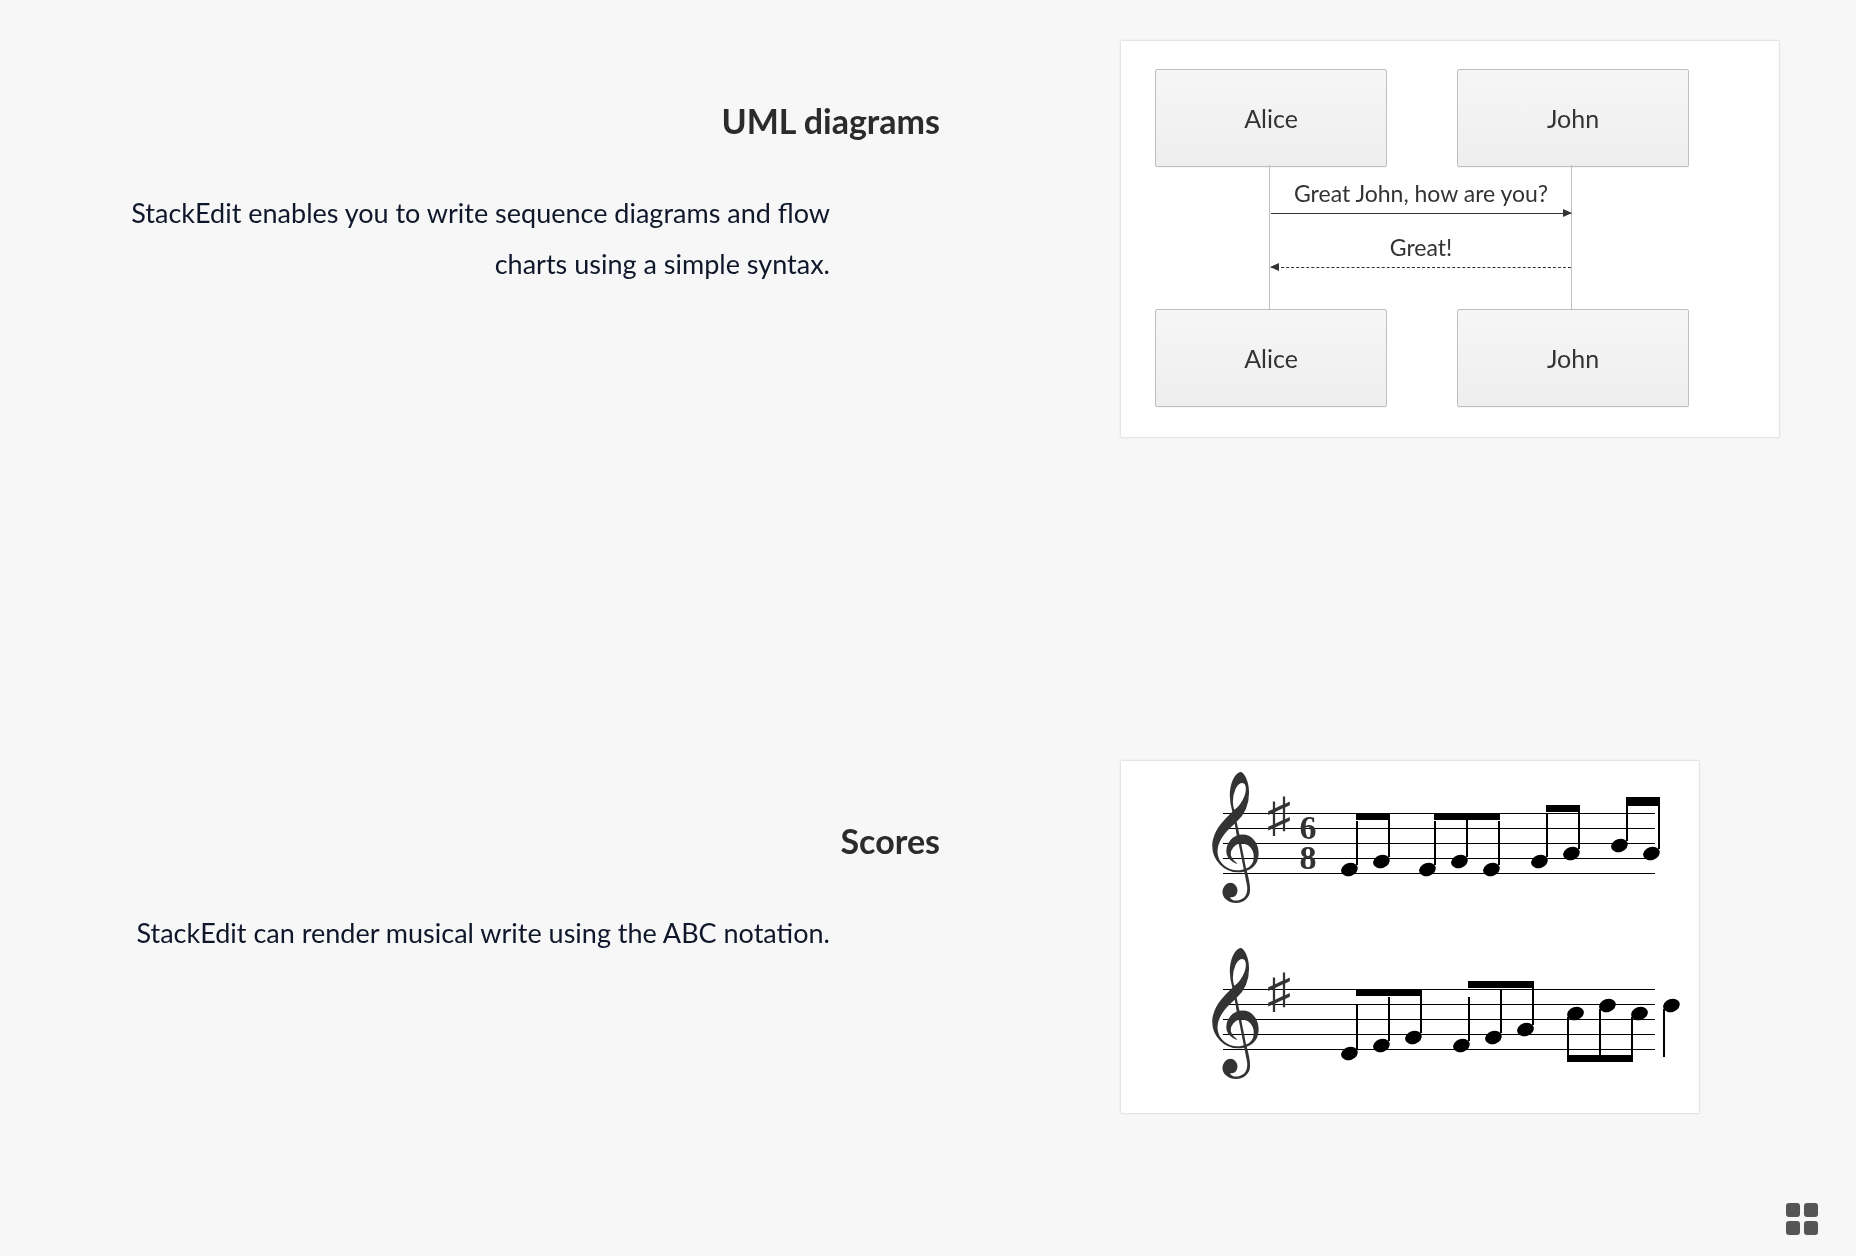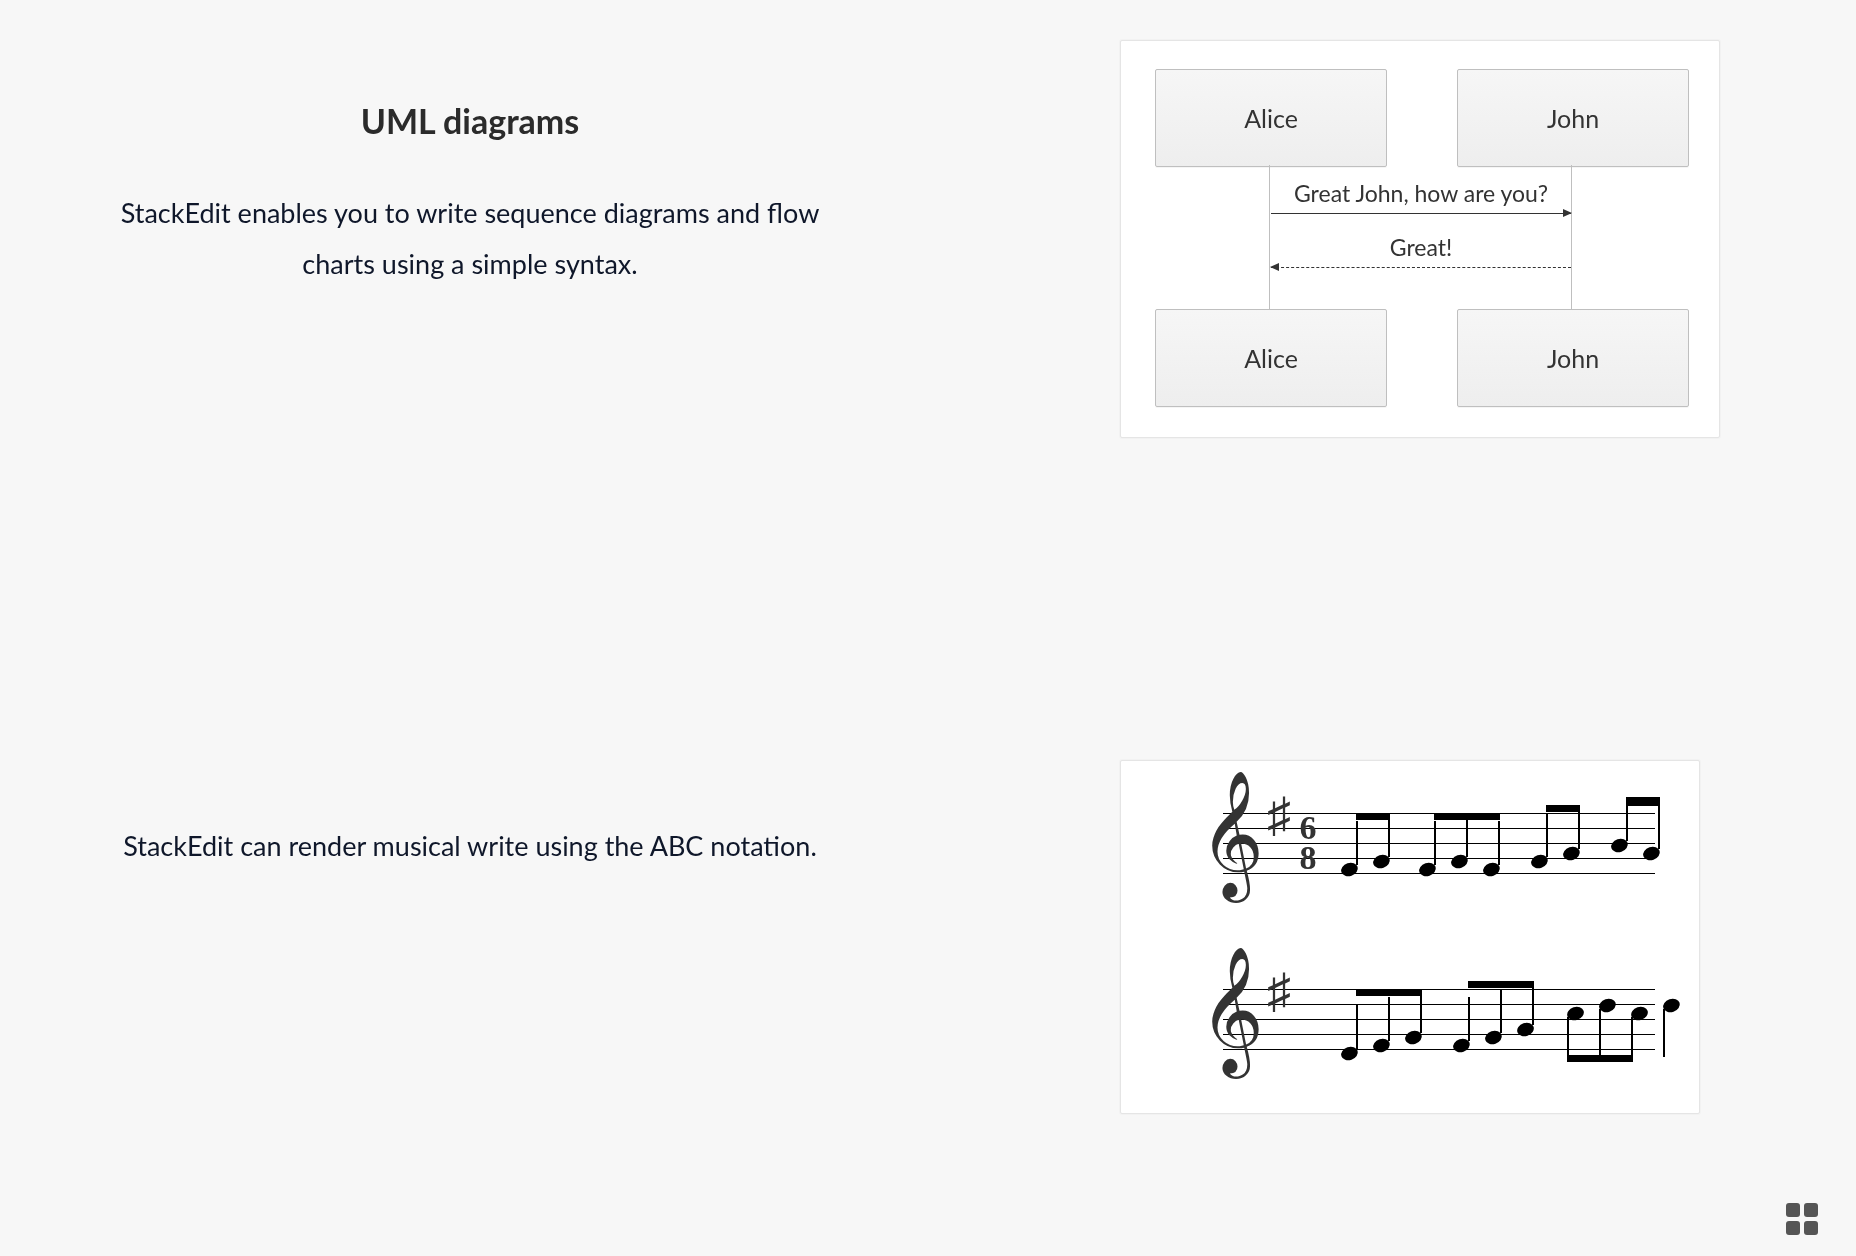--- a/index.html
+++ b/index.html
@@ -23,21 +23,21 @@
     left:0;
     width:100%;
     display:flex;
     flex-direction:row;
     align-items:flex-start;
   }
   .row.uml   { top:40px;  }
   .row.scores{ top:760px; }
   .text-col{
     width:940px;
-    text-align:center;
+    text-align:right;
     padding-top:60px;
   }
   .text-col h2{
     font-size:34px;
     font-weight:700;
     margin:0 0 46px 0;
     color:#2b2b2b;
   }
   .text-col p{
     font-size:27px;
@@ -54,21 +54,21 @@
     padding-left:180px;
   }
   .card{
     background:#ffffff;
     border:1px solid #e5e5e5;
     border-radius:2px;
     box-shadow:0 0 0 1px rgba(0,0,0,.02);
   }
   
   .uml-card{
-    width:600px;
+    width:660px;
     padding:28px 34px;
     box-sizing:border-box;
   }
   .uml-wrap{
     position:relative;
     width:532px;
     height:340px;
   }
   .actor{
     position:absolute;
@@ -254,20 +254,21 @@
 
           <div class="actor alice bot">Alice</div>
           <div class="actor john bot">John</div>
         </div>
       </div>
     </div>
   </div>
 
   <div class="row scores">
     <div class="text-col">
+      <h2>Scores</h2>
       <p>StackEdit can render musical write using the ABC notation.</p>
     </div>
     <div class="fig-col">
       <div class="card score-card">
 
         <div class="staff">
           <div class="lines">
               <div></div>
               <div></div>
               <div></div>

